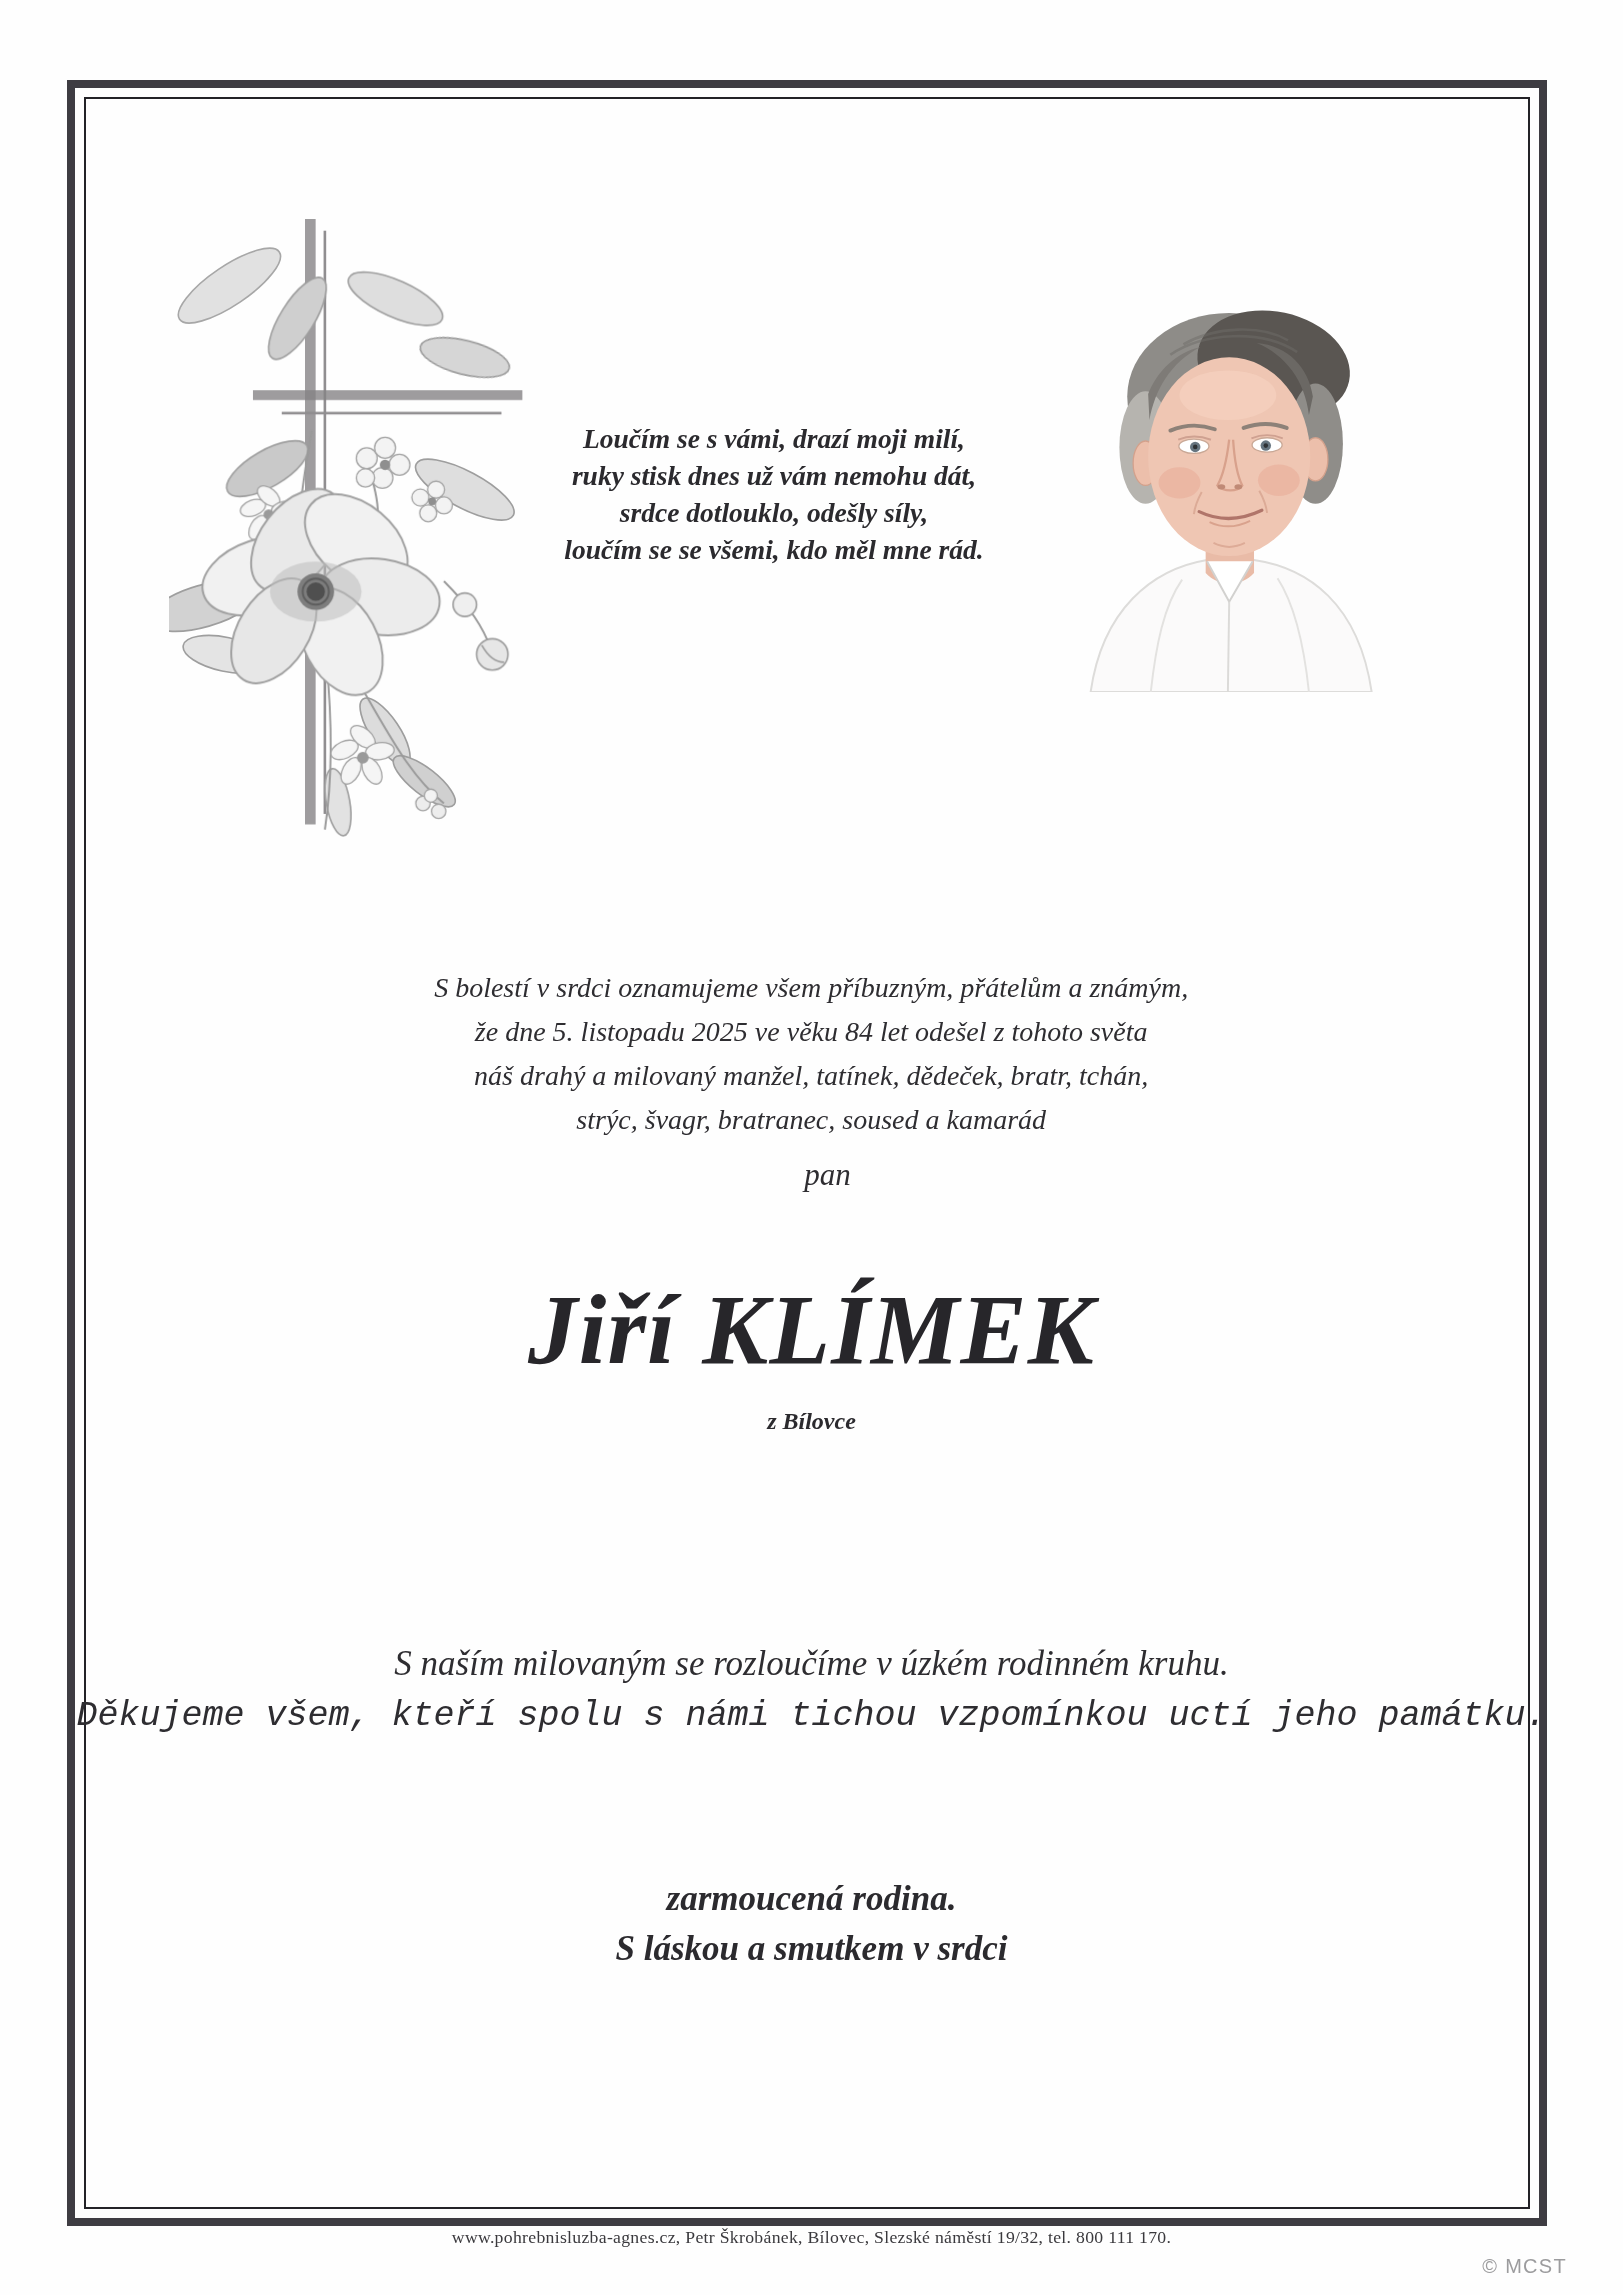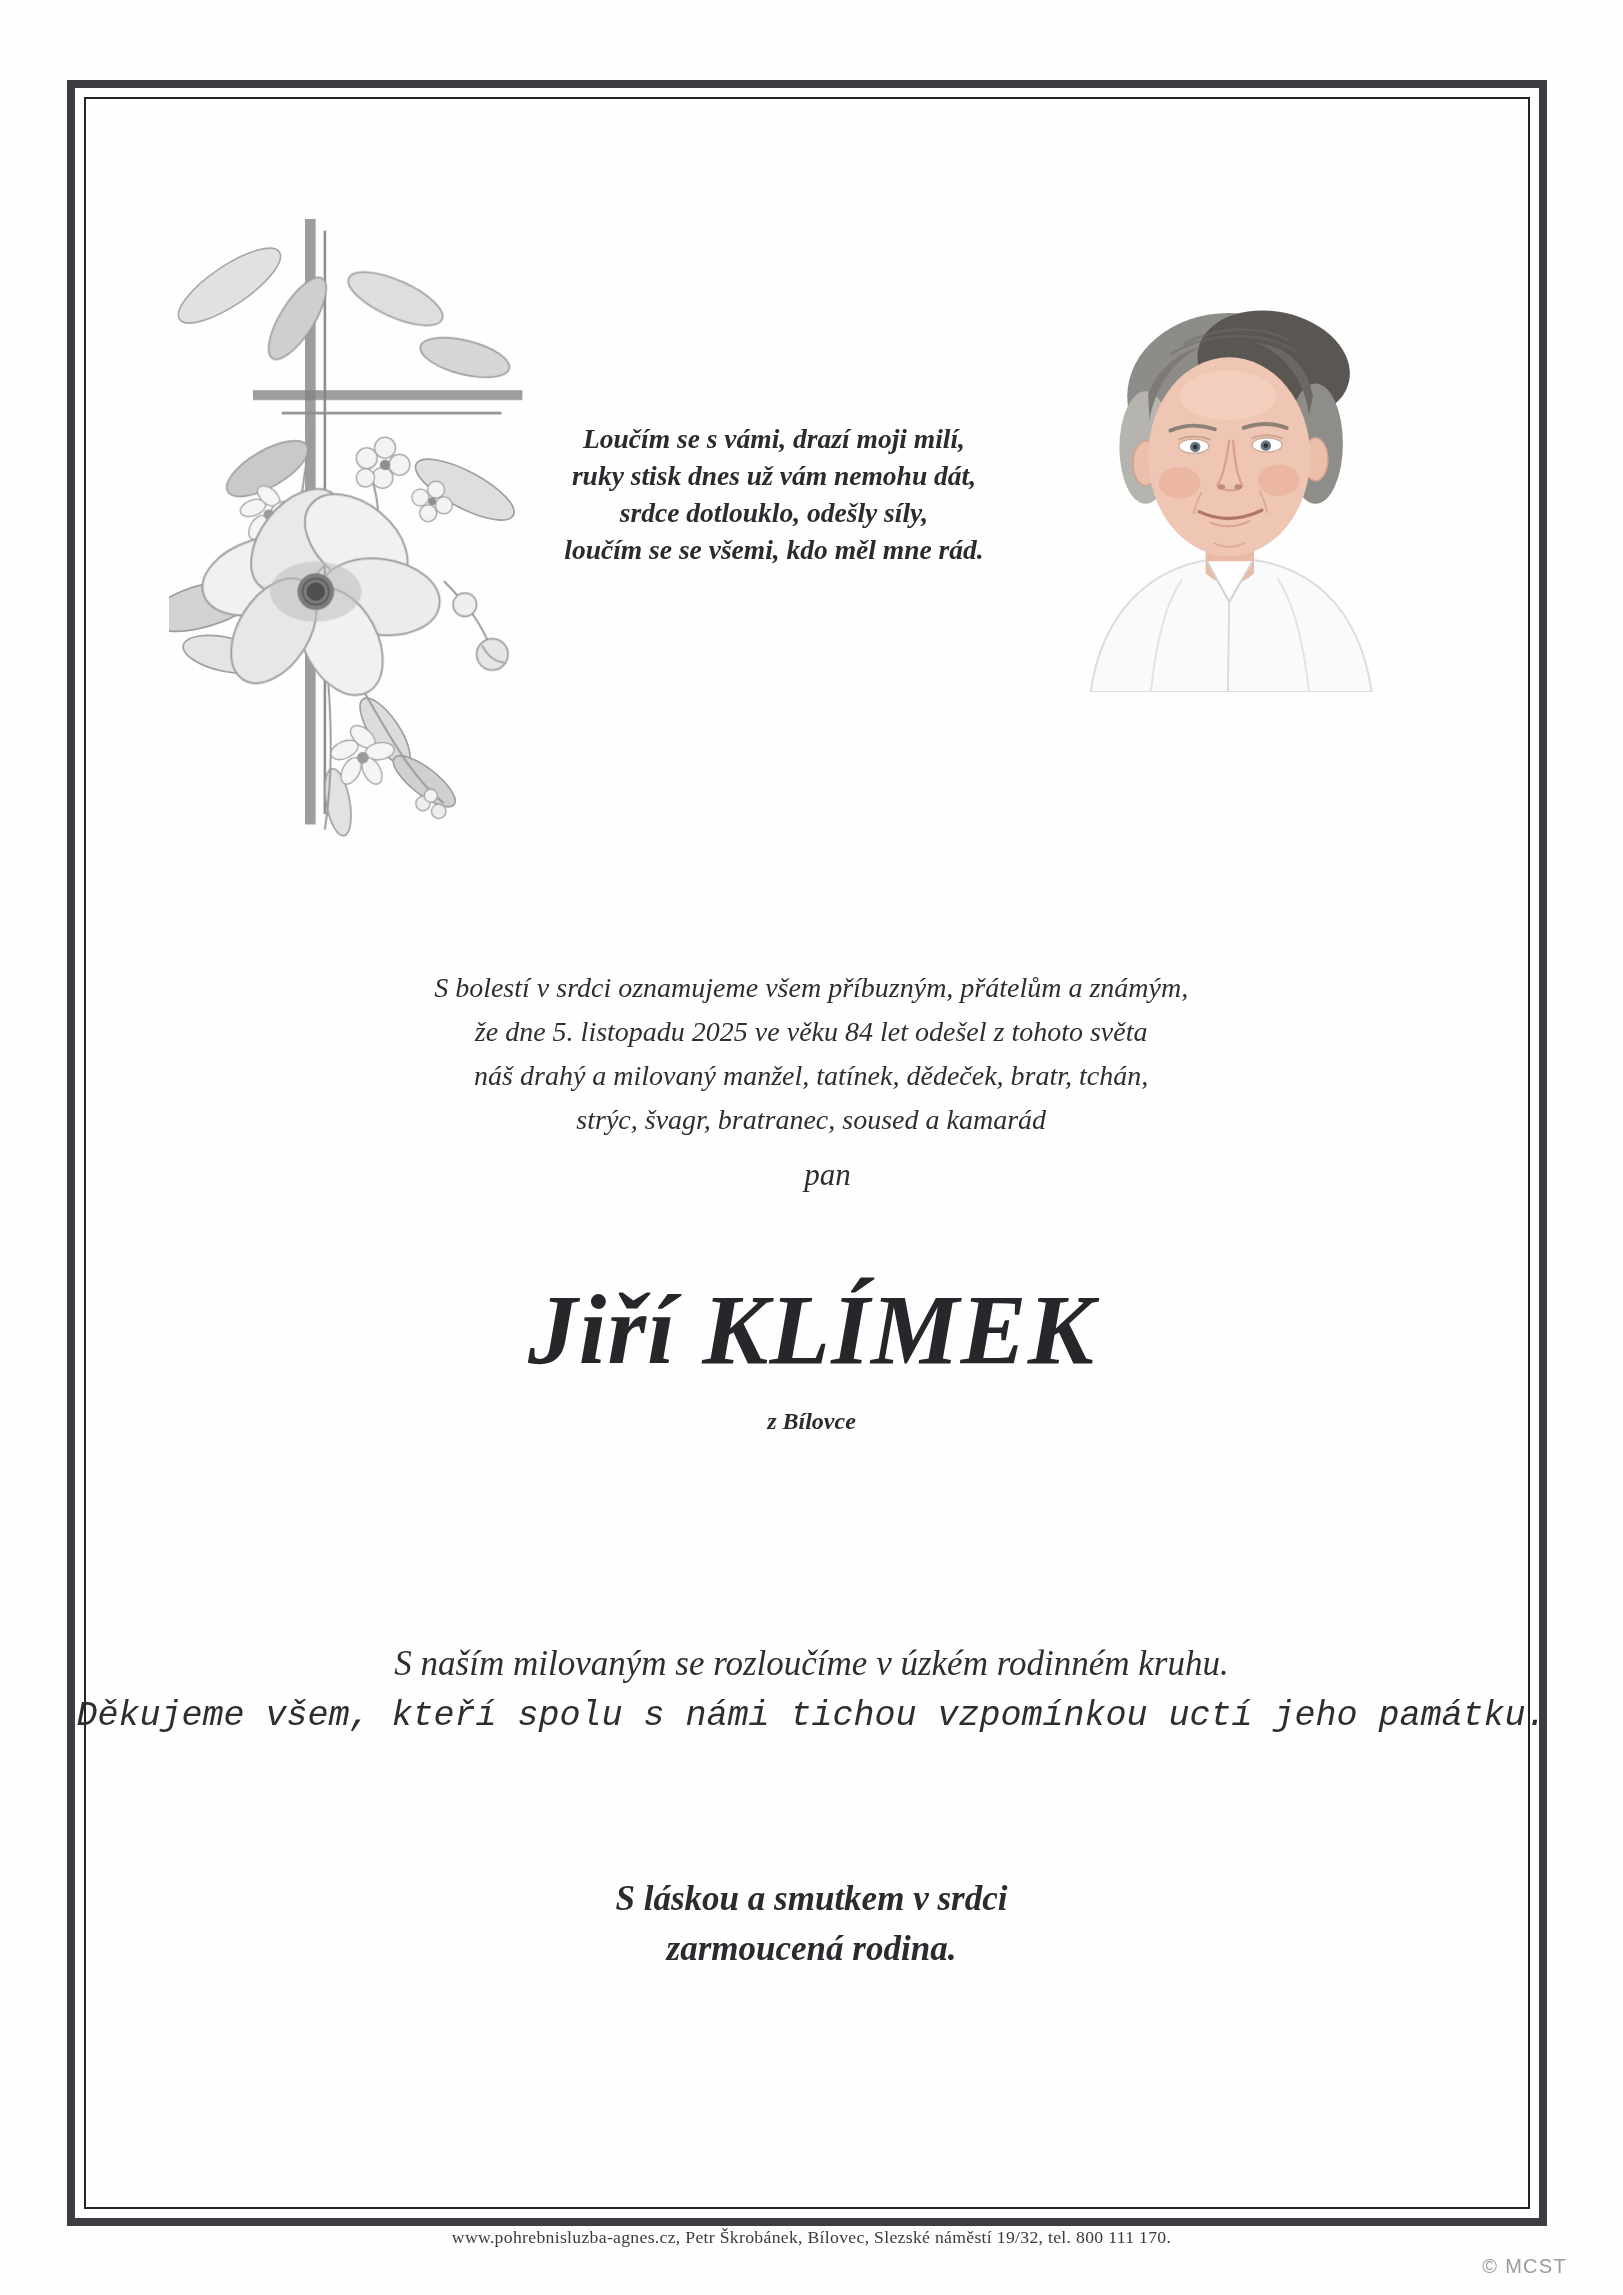--- a/index.html
+++ b/index.html
@@ -232,22 +232,22 @@
   <div class="abs centerband salutation">pan</div>
 
   <h1 class="abs centerband deceased-name">Jiří KLÍMEK</h1>
 
   <div class="abs centerband origin">z Bílovce</div>
 
   <p class="abs centerband farewell-1">S naším milovaným se rozloučíme v úzkém rodinném kruhu.</p>
   <p class="abs centerband farewell-2">Děkujeme všem, kteří spolu s námi tichou vzpomínkou uctí jeho památku.</p>
 
   <div class="abs centerband closing">
+    <p>zarmoucená rodina.</p>
     <p>S láskou a smutkem v srdci</p>
-    <p>zarmoucená rodina.</p>
   </div>
 
   <div class="abs centerband footer-contact">www.pohrebnisluzba-agnes.cz, Petr Škrobánek, Bílovec, Slezské náměstí 19/32, tel. 800 111 170.</div>
 
   <div class="abs copyright">© MCST</div>
 
 </div>
 
 
 </body></html>

